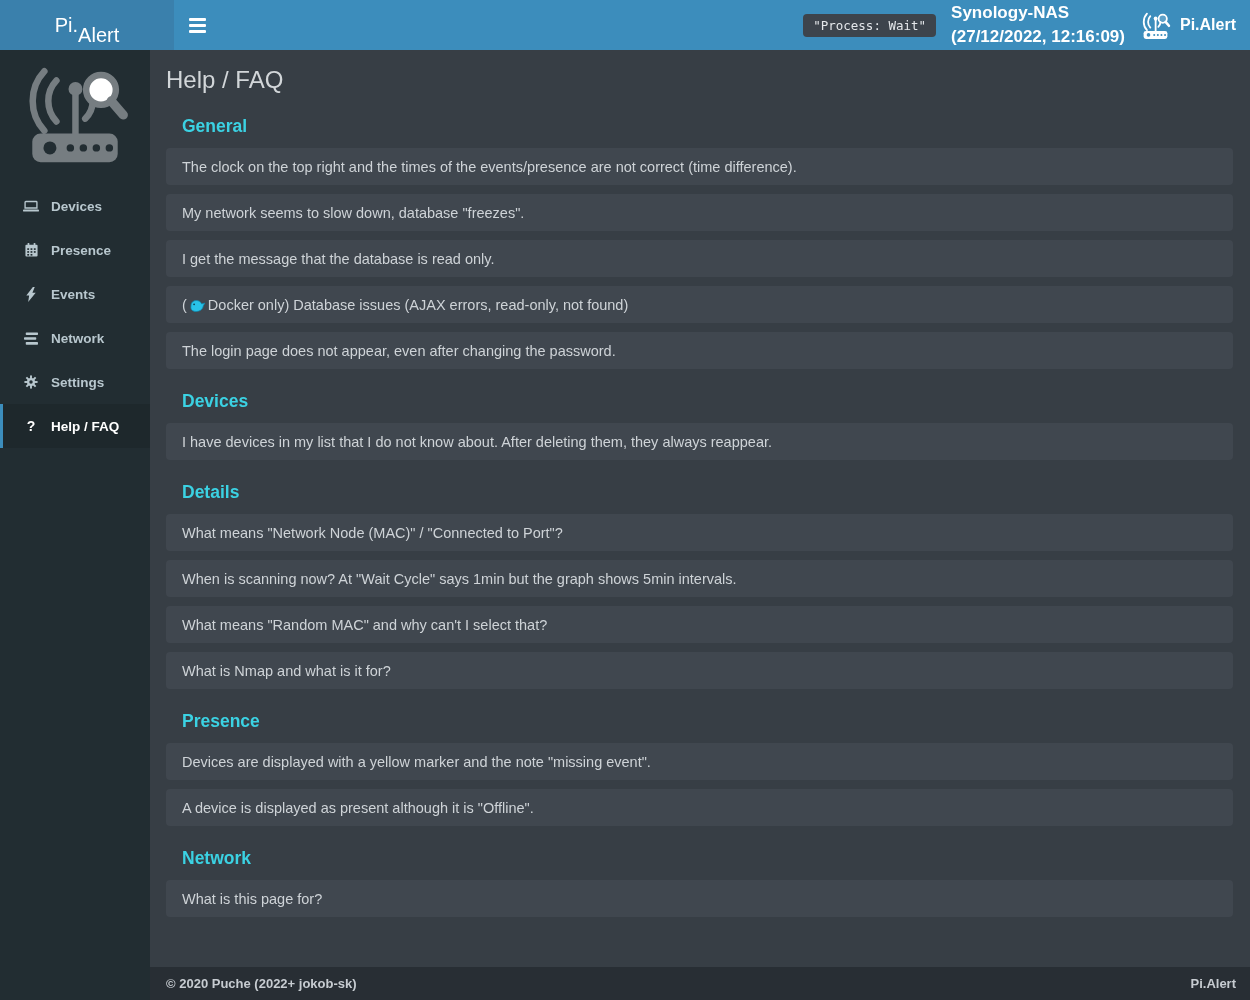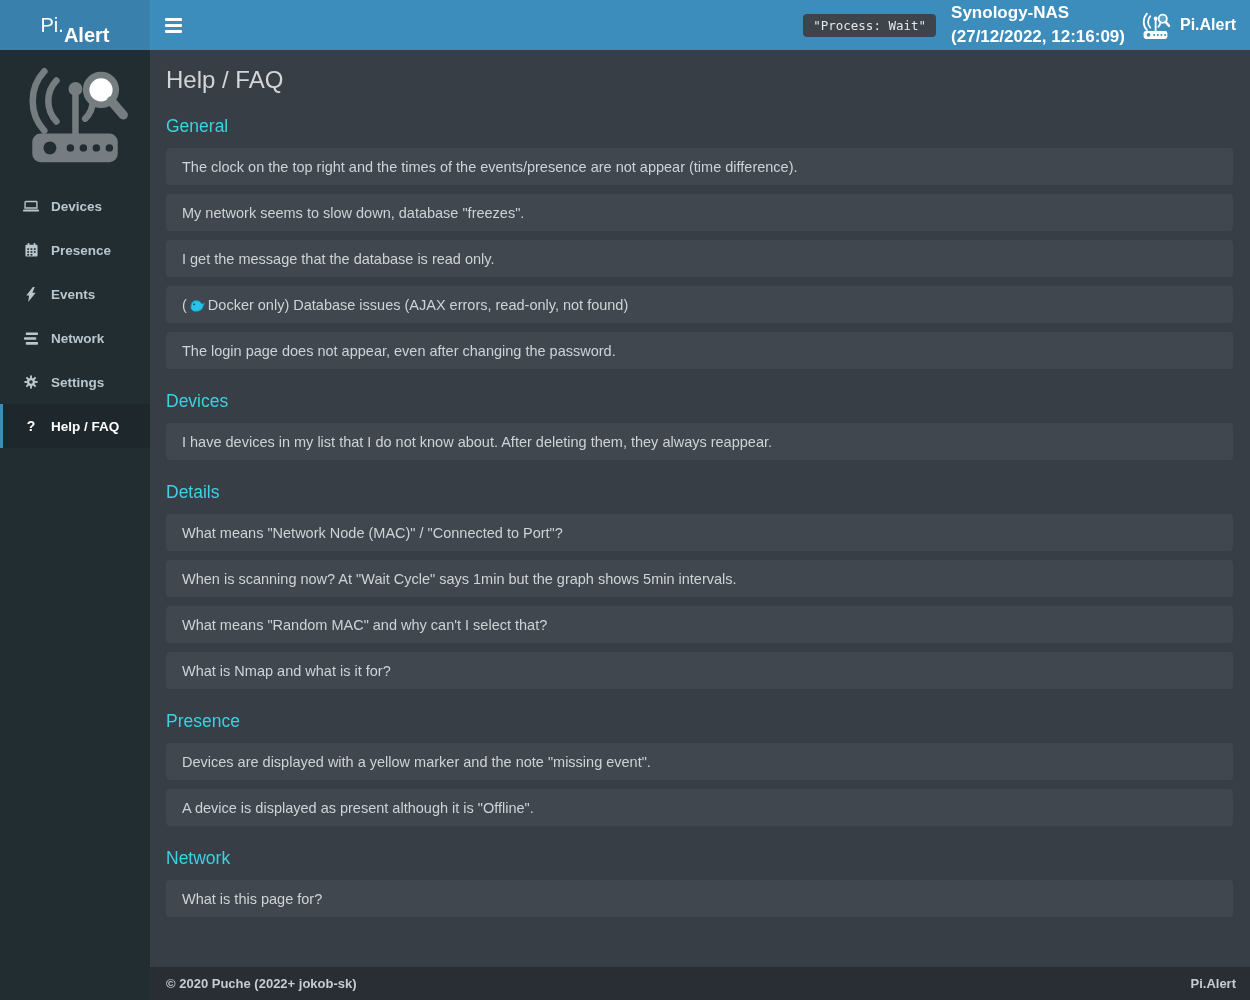--- a/index.html
+++ b/index.html
@@ -18,24 +18,24 @@
   }
   *{box-sizing:border-box;}
   html,body{margin:0;padding:0;}
   body{
     width:1250px;height:1000px;position:relative;overflow:hidden;
     font-family:"Liberation Sans",sans-serif;background:var(--content-bg);
   }
 
   
   .topbar{position:absolute;top:0;left:0;right:0;height:50px;display:flex;z-index:5;}
-  .logo{width:150px;height:50px;background:var(--logo-blue);color:#fff;font-size:20px;
+  .logo{width:174px;height:50px;background:var(--logo-blue);color:#fff;font-size:20px;
     display:flex;align-items:center;justify-content:center;cursor:pointer;text-align:right;}
   .logo .pre{font-weight:400;}
-  .logo b{font-weight:700;margin-top:21px;}
+  .logo b{font-weight:400;margin-top:21px;}
   .navbar{flex:1;background:var(--accent);display:flex;align-items:center;}
   .hamburger{width:46px;height:50px;display:flex;flex-direction:column;justify-content:center;
     align-items:center;gap:3px;cursor:pointer;}
   .hamburger span{display:block;width:17px;height:3px;background:#fff;border-radius:1px;}
   .nav-right{margin-left:auto;display:flex;align-items:center;gap:15px;padding-right:10px;}
   .process-badge{font-family:"DejaVu Sans Mono","Liberation Mono",monospace;font-size:12.5px;
     color:#e4e7ea;background:var(--badge-bg);padding:4px 10px;border-radius:4px;cursor:pointer;}
   .nas-info{color:#fff;font-size:17px;font-weight:700;line-height:1.4;}
   .brand{display:flex;align-items:center;gap:9px;color:#fff;font-size:16px;font-weight:600;padding-right:4px;}
   .brand .logo-art{width:31px;height:29px;color:#fff;--hole:var(--accent);--lens:rgba(255,255,255,0.18);}
@@ -55,21 +55,21 @@
   .menu-item{display:flex;align-items:center;height:44px;padding-left:19px;color:var(--sidebar-text);
     font-size:13.5px;font-weight:700;border-left:3px solid transparent;cursor:pointer;}
   .menu-item .mi-icon{width:18px;display:flex;justify-content:center;align-items:center;margin-right:11px;}
   .menu-item.active{background:var(--active-bg);border-left-color:var(--accent);color:#fff;}
   .qmark{font-size:14px;font-weight:700;}
 
   
   .content{position:absolute;top:50px;left:150px;right:0;bottom:33px;background:var(--content-bg);
     padding:8px 17px 0 16px;overflow:hidden;}
   .page-title{margin:8px 0 0 0;font-size:24px;font-weight:400;color:var(--title-text);}
-  .section-heading{margin:22px 0 11px 0;font-size:17.5px;font-weight:400;color:var(--heading-cyan);}
+  .section-heading{margin:22px 0 11px 16px;font-size:17.5px;font-weight:700;color:var(--heading-cyan);}
   .faq-row{height:37px;background:var(--panel-bg);border-radius:4px;margin-bottom:9px;display:flex;
     align-items:center;padding:0 16px;color:var(--panel-text);font-size:14.5px;cursor:pointer;}
   .faq-row .docker-icon{display:inline-flex;margin:0 2px;transform:translateY(1px);}
 
   
   .footer{position:absolute;left:150px;right:0;bottom:0;height:33px;background:var(--footer-bg);
     display:flex;align-items:center;justify-content:space-between;padding:0 14px 0 16px;
     color:#c7ccd1;font-size:13px;font-weight:600;}
 </style>
 </head>
@@ -206,21 +206,21 @@
         <span class="mi-label">Help / FAQ</span>
       </div>
     </nav>
 </aside>
 
 <main class="content">
   <h1 class="page-title">Help / FAQ</h1>
   <div id="faq-sections">
       <h2 class="section-heading">General</h2>
       <a class="faq-row">
-        <span>The clock on the top right and the times of the events/presence are not appear (time difference).</span>
+        <span>The clock on the top right and the times of the events/presence are not correct (time difference).</span>
       </a>
       <a class="faq-row">
         <span>My network seems to slow down, database "freezes".</span>
       </a>
       <a class="faq-row">
         <span>I get the message that the database is read only.</span>
       </a>
       <a class="faq-row">
         <span>(</span>
         <span class="docker-icon">

